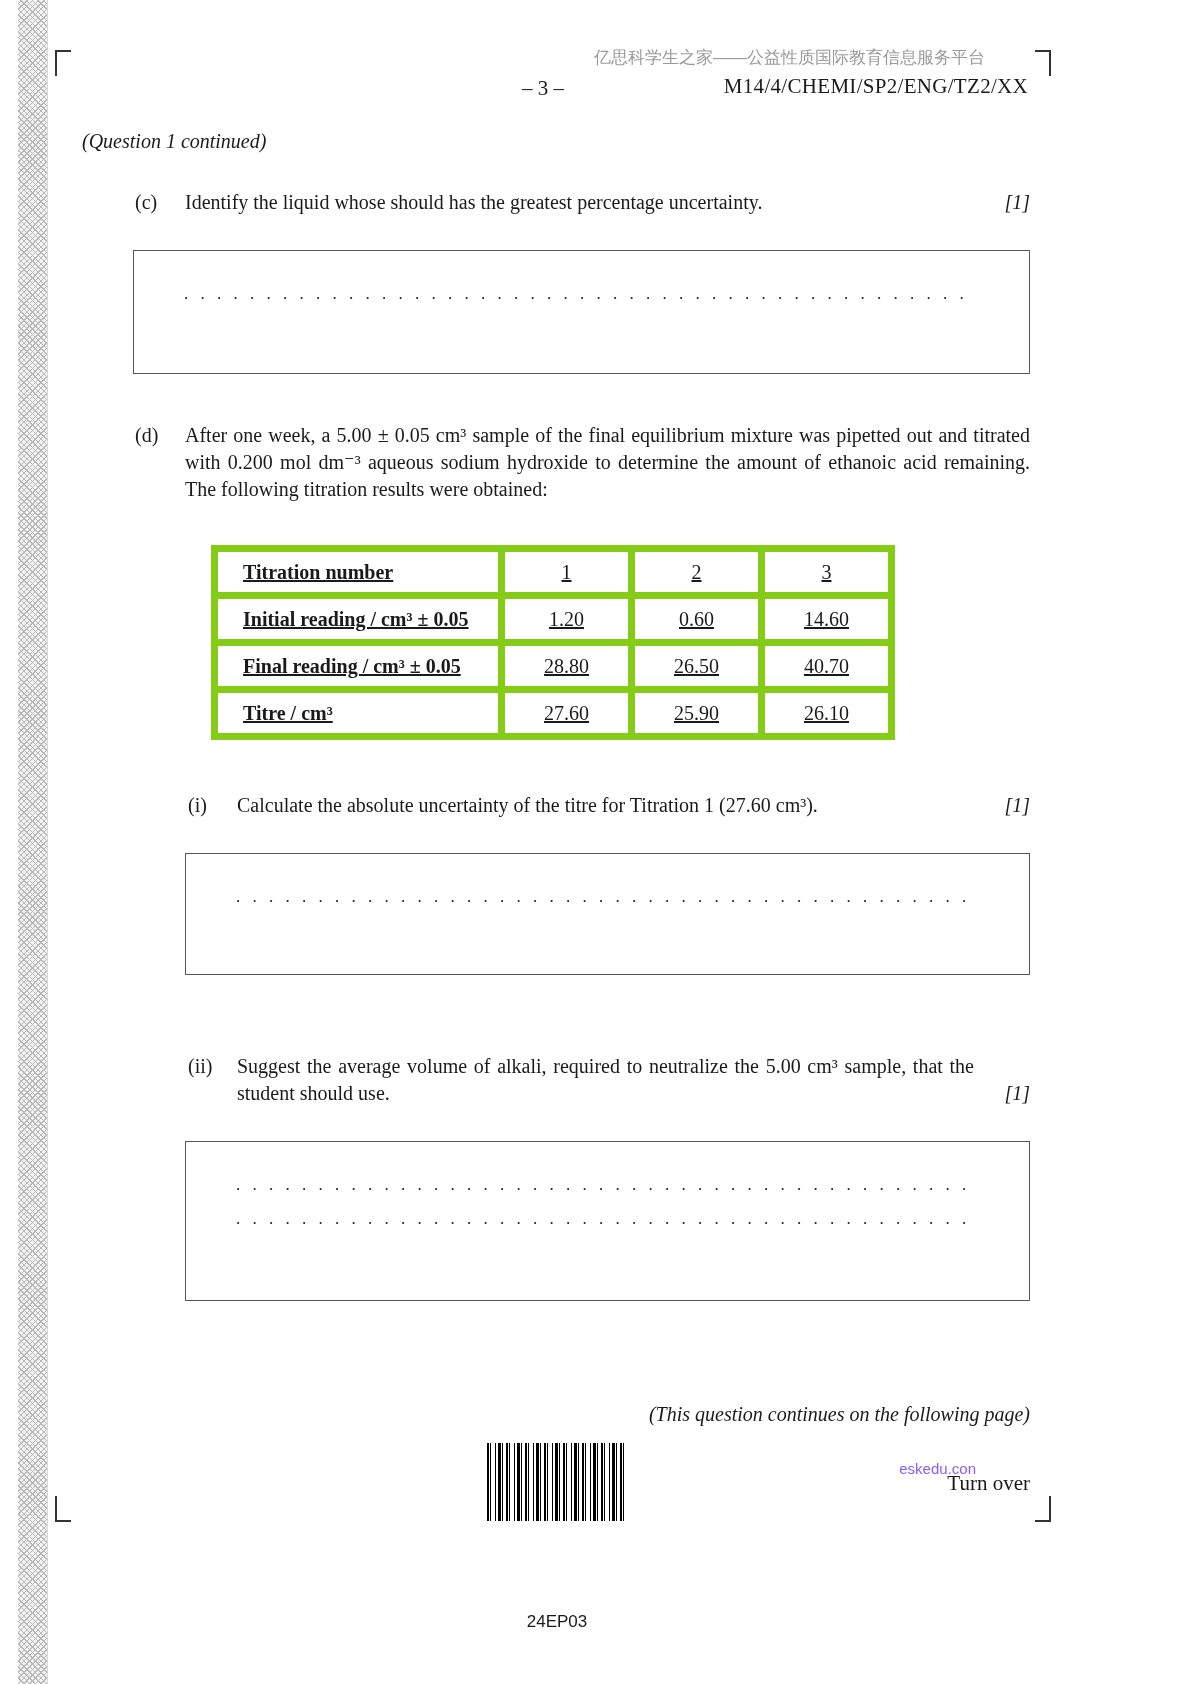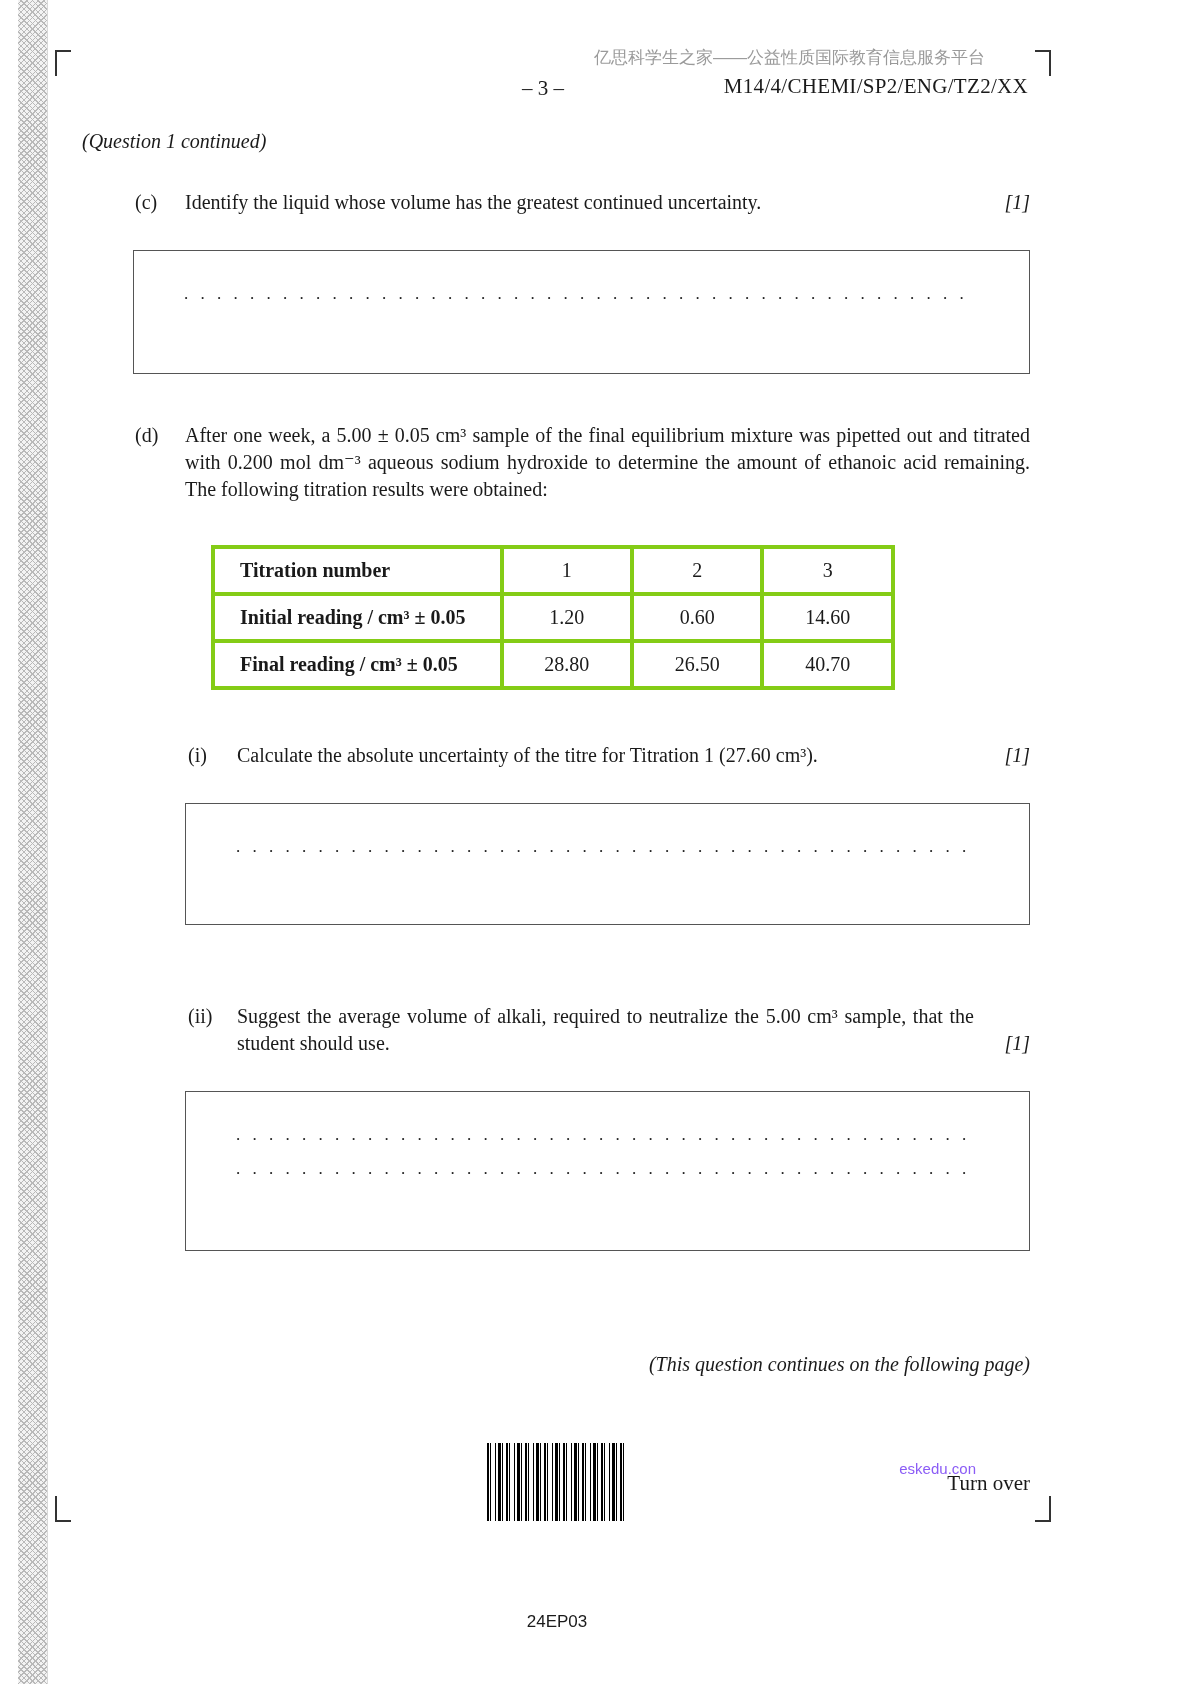--- a/index.html
+++ b/index.html
@@ -84,23 +84,24 @@
   .box-ii { height: 160px; }
 
   
   table.titration {
     border-collapse: collapse;
     margin: 42px 0 0 129px;
     width: 684px;
     font-size: 20px;
   }
   table.titration td, table.titration th {
-    border: 4px solid #84cc16;
+    border: 7px solid #84cc16;
     height: 47px;
     padding: 2px 10px;
+    text-decoration: underline;
   }
   table.titration .rowhead {
     text-align: left; font-weight: bold;
     width: 290px; padding-left: 25px;
   }
   table.titration .val { text-align: center; width: 131px; font-weight: normal; }
 
   .continues-note {
     margin-top: 100px;
     text-align: right;
@@ -150,21 +151,21 @@
   <div class="cn-watermark">亿思科学生之家——公益性质国际教育信息服务平台</div>
   <div class="page-number">– 3 –</div>
   <div class="exam-code">M14/4/CHEMI/SP2/ENG/TZ2/XX</div>
 
   <div class="content">
 
     <div class="continued-note">(Question 1 continued)</div>
 
     <div class="q-row">
       <div class="q-label">(c)</div>
-      <div class="q-text">Identify the liquid whose volume has the greatest continued uncertainty.</div>
+      <div class="q-text">Identify the liquid whose should has the greatest percentage uncertainty.</div>
       <div class="q-marks">[1]</div>
     </div>
 
     <div class="answer-box box-c">
       <div class="dots">. . . . . . . . . . . . . . . . . . . . . . . . . . . . . . . . . . . . . . . . . . . . . . . . . . . . . . . . . . . . . . . . . . . . . . . . . . . . . . . . . . . . . . . .</div>
     </div>
 
     <div class="q-row" style="margin-top:48px;">
       <div class="q-label">(d)</div>
       <div class="q-text" style="padding-right:0;">After one week, a 5.00 ± 0.05 cm³ sample of the final equilibrium mixture was pipetted out and titrated with 0.200 mol dm⁻³ aqueous sodium hydroxide to determine the amount of ethanoic acid remaining.  The following titration results were obtained:</div>
@@ -183,20 +184,26 @@
         <td class="val">1.20</td>
         <td class="val">0.60</td>
         <td class="val">14.60</td>
       </tr>
       <tr>
         <th class="rowhead">Final reading / cm³ ± 0.05</th>
         <td class="val">28.80</td>
         <td class="val">26.50</td>
         <td class="val">40.70</td>
       </tr>
+      <tr>
+        <th class="rowhead">Titre / cm³</th>
+        <td class="val">27.60</td>
+        <td class="val">25.90</td>
+        <td class="val">26.10</td>
+      </tr>
     </tbody>
       </table>
 
     <div class="q-row sub" style="margin-top:52px;">
       <div class="q-label">(i)</div>
       <div class="q-text">Calculate the absolute uncertainty of the titre for Titration 1 (27.60 cm³).</div>
       <div class="q-marks">[1]</div>
     </div>
 
     <div class="answer-box indented box-i">

